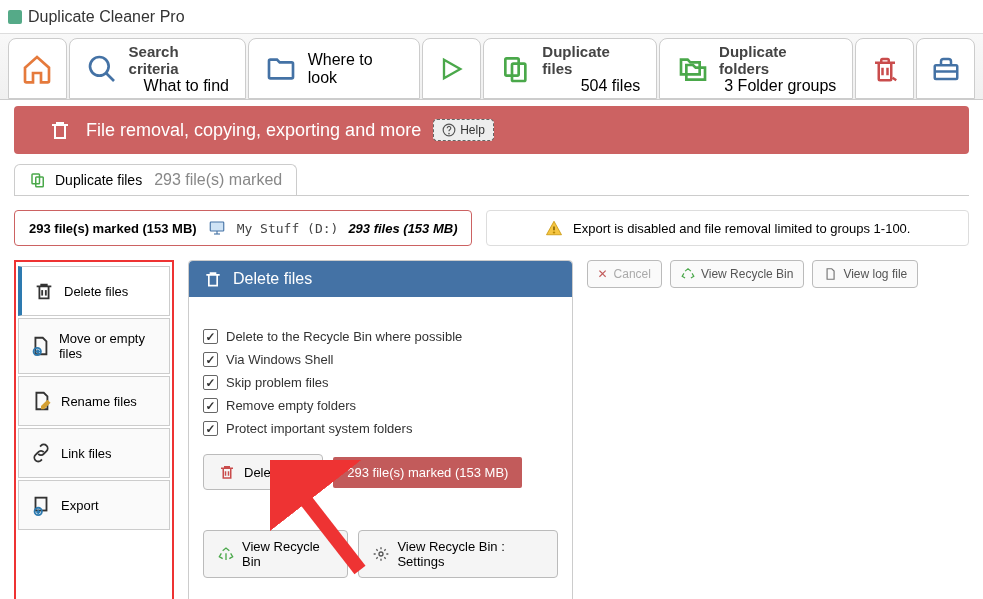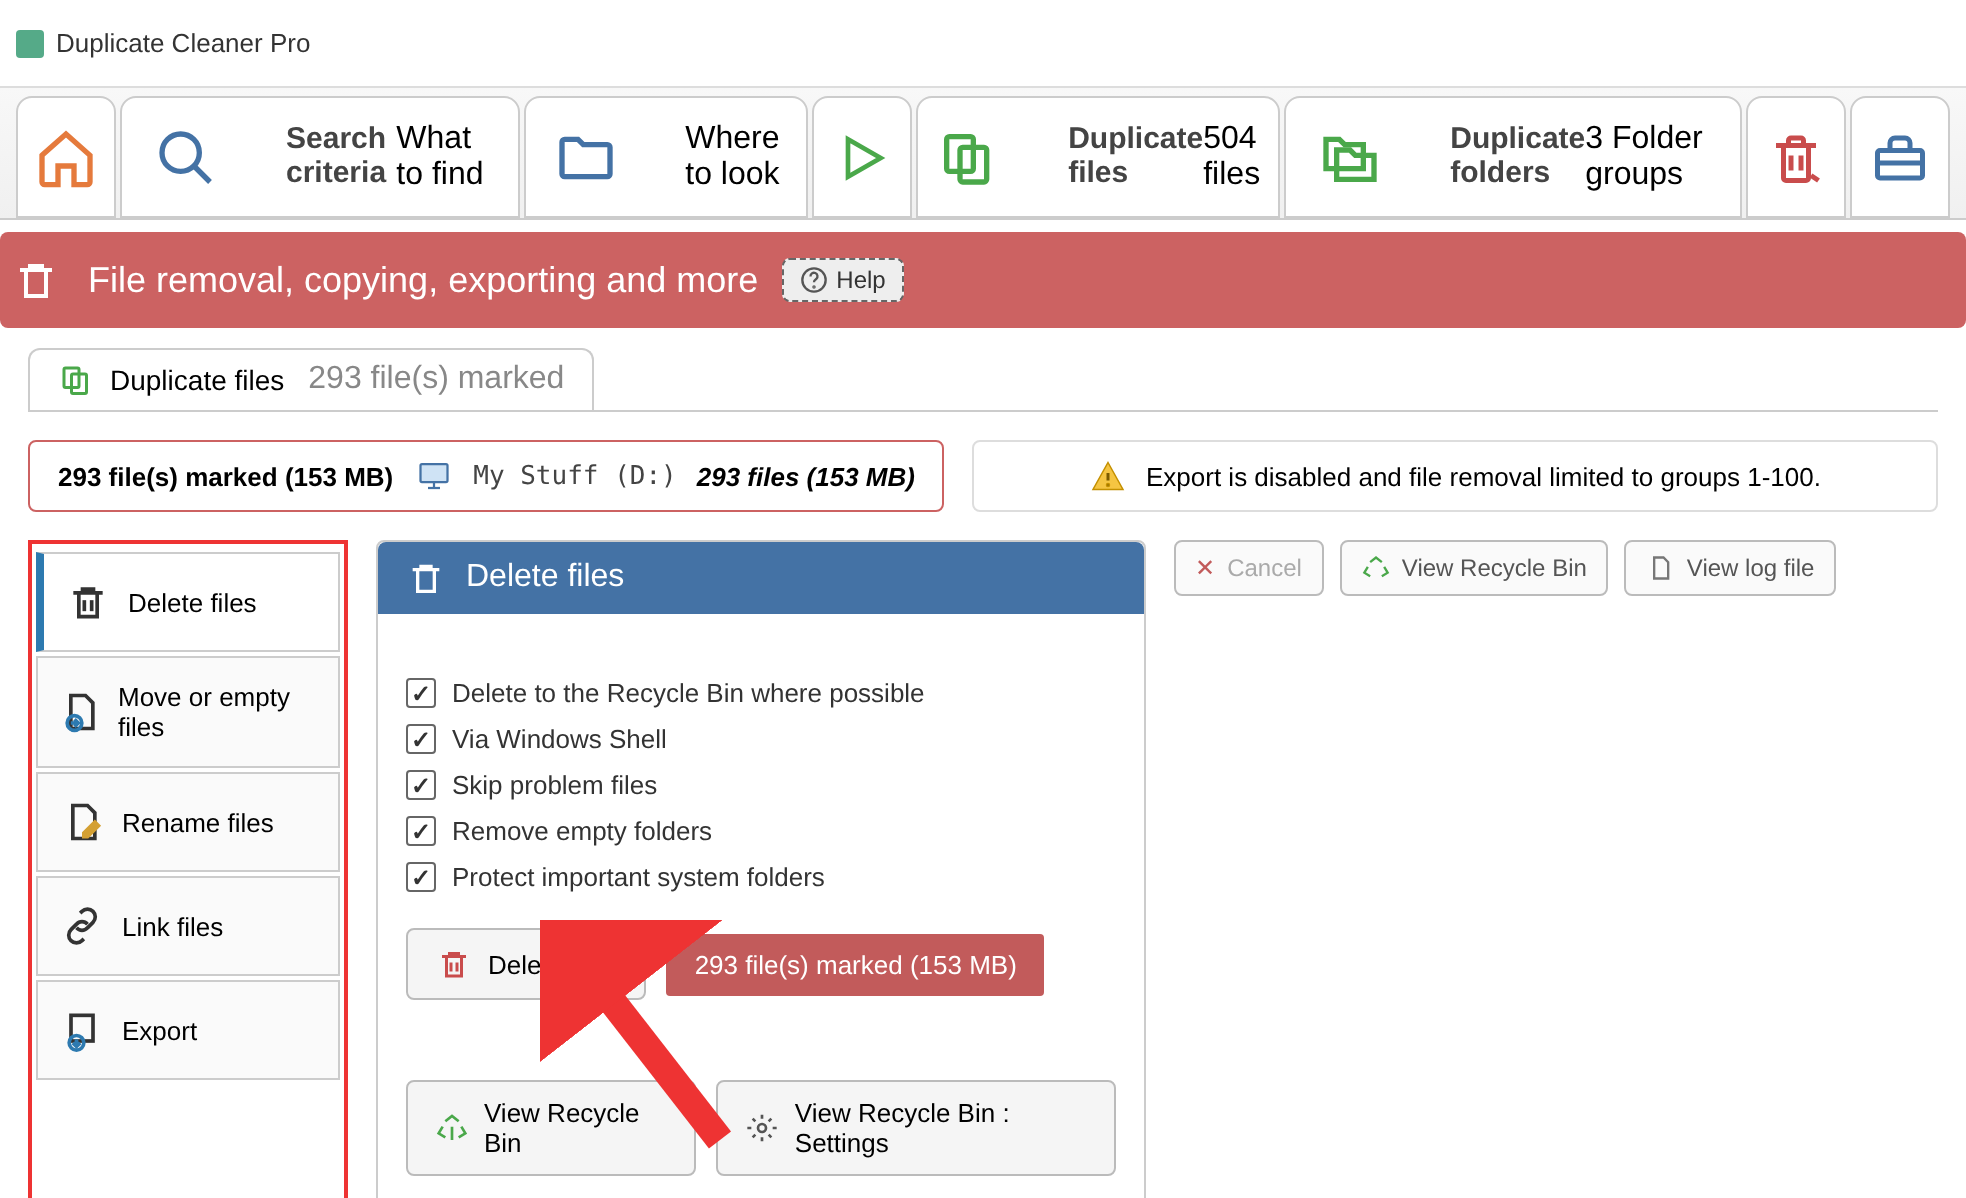--- a/index.html
+++ b/index.html
@@ -1,30 +1,30 @@
 <!DOCTYPE html>
 <html><head>
   <meta charset="utf-8">
   <style>
     * { margin: 0; padding: 0; box-sizing: border-box; font-family: "Segoe UI", Tahoma, sans-serif; }
     body { background: #fff; font-size: 13px; overflow: hidden; width: 983px; height: 599px; position: relative; }
 
-    .titlebar { height: 44px; background: #fff; border-bottom: 1px solid #ddd; padding: 4px 8px; font-size: 13px; color: #333; display: flex; align-items: center; gap: 6px; }
+    .titlebar { height: 34px; background: #fff; border-bottom: 1px solid #ddd; padding: 4px 8px; font-size: 16px; color: #333; display: flex; align-items: center; gap: 6px; }
     .titlebar-icon { width: 14px; height: 14px; background: #5a8; border-radius: 2px; }
 
     .tabbar { height: 66px; background: linear-gradient(#f8f8f8, #f0f0f0); display: flex; gap: 2px; padding: 4px 8px 0 8px; border-bottom: 1px solid #ccc; }
     .tab { background: #fff; border: 1px solid #ccc; border-radius: 8px 8px 0 0; padding: 6px 16px; display: flex; align-items: center; gap: 10px; cursor: pointer; min-width: 50px; justify-content: center; }
     .tab.small { min-width: 50px; padding: 6px 12px; }
     .tab.active { background: #fff; }
     .tab-icon { width: 34px; height: 34px; display: flex; align-items: center; justify-content: center; }
-    .tab-text { display: flex; flex-direction: row; align-items: flex-start; margin-left: 24px; }
+    .tab-text { display: flex; flex-direction: column; align-items: flex-end; }
     .tab-title { font-weight: 600; font-size: 15px; color: #444; }
     .tab-sub { font-size: 16px; color: #000000; }
 
-    .section-header { background: #cc6262; color: #fff; padding: 10px 4px; display: flex; align-items: center; gap: 12px; font-size: 18px; margin: 6px 0; border-radius: 4px; }
+    .section-header { background: #cc6262; color: #fff; padding: 10px 32px; display: flex; align-items: center; gap: 12px; font-size: 18px; margin: 6px 14px; border-radius: 4px; }
     .section-header .hicon { width: 28px; height: 28px; display: flex; align-items: center; justify-content: center; }
     .help-btn { background: #eee; color: #333; border: 1px dashed #666; padding: 3px 8px; border-radius: 4px; font-size: 12px; display: inline-flex; align-items: center; gap: 4px; cursor: pointer; }
 
     .sub-tabbar { margin: 10px 14px 0 14px; display: flex; }
     .sub-tab { border: 1px solid #ccc; border-bottom: none; border-radius: 6px 6px 0 0; padding: 6px 14px; background: #fff; display: flex; align-items: center; gap: 8px; font-size: 14px; }
     .sub-tab .sub-count { color: #888; font-size: 16px; margin-left: 4px;}
 
     .divider { border-top: 1px solid #ccc; margin: 0 14px; }
 
     .info-row { display: flex; gap: 14px; margin: 14px; }

